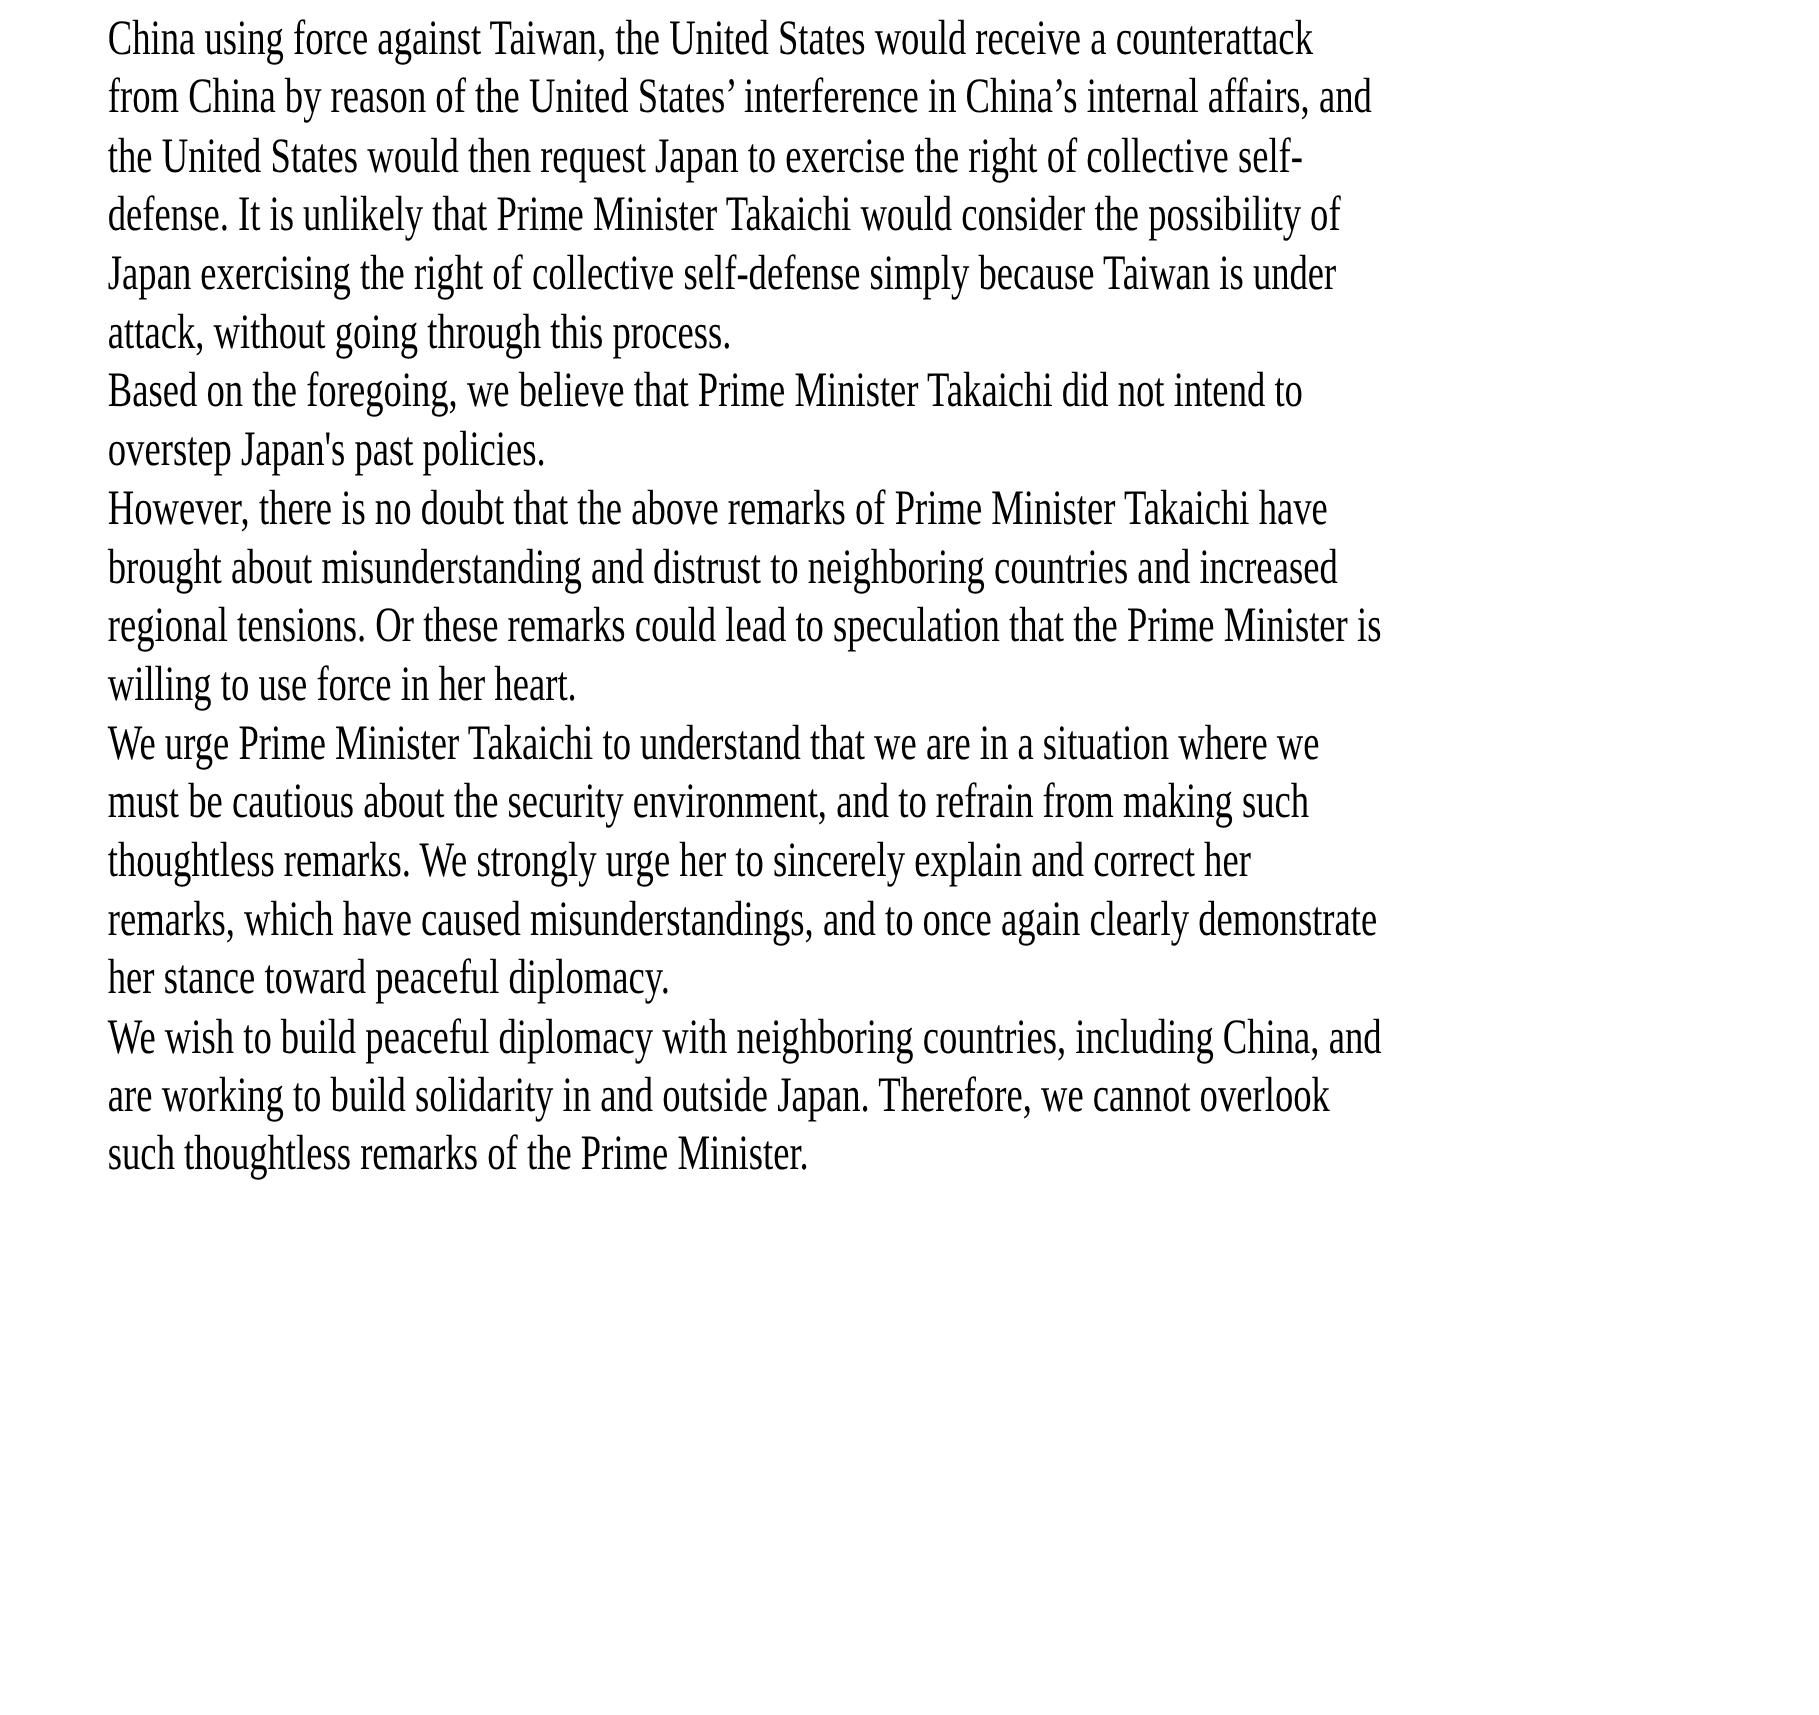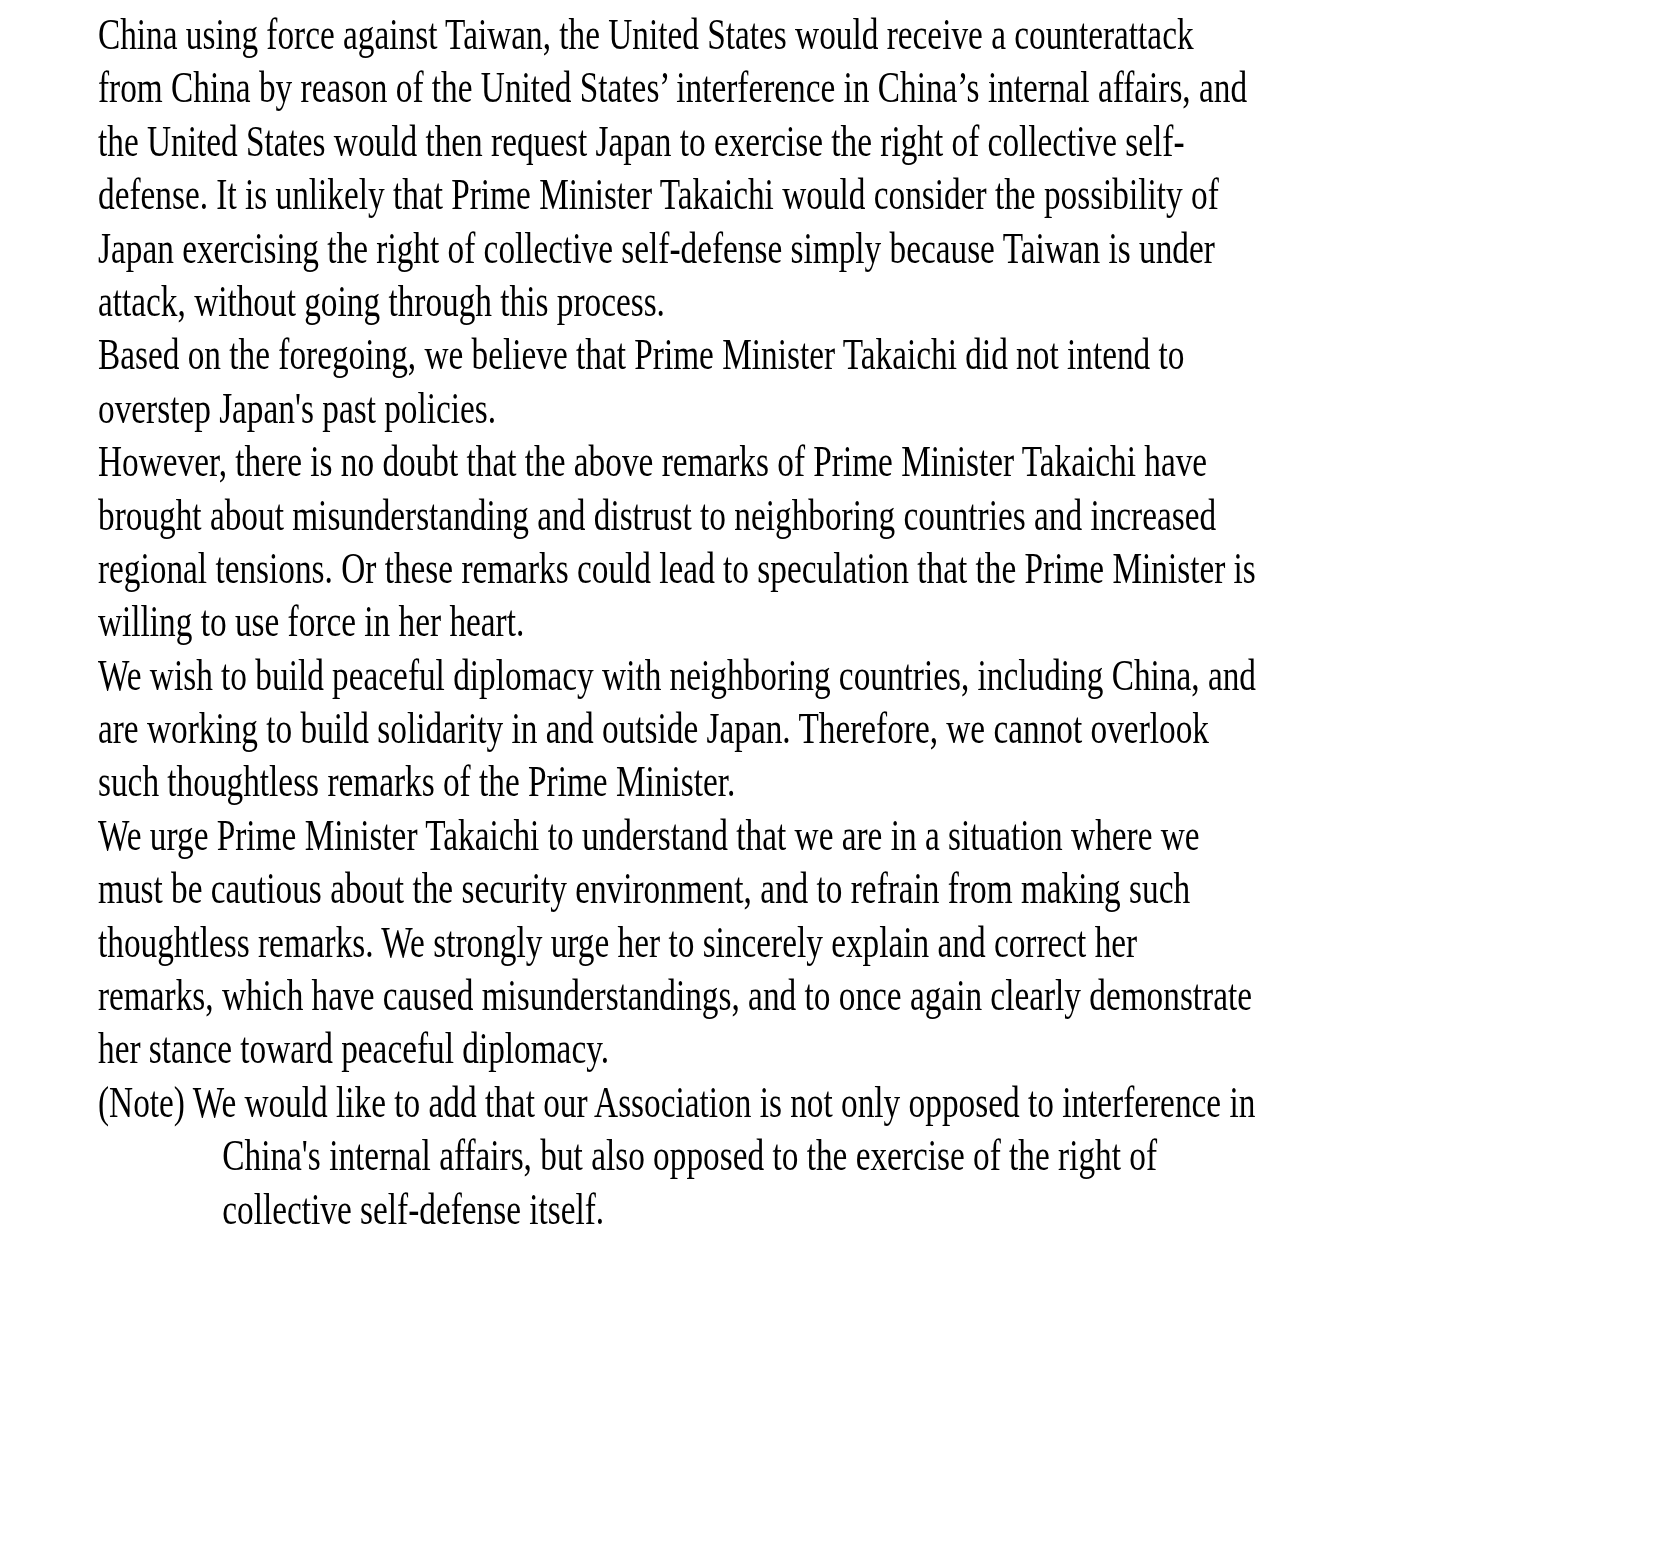--- a/index.html
+++ b/index.html
@@ -58,33 +58,28 @@
     </div>
 
     <div class="para">
       <div class="line">However, there is no doubt that the above remarks of Prime Minister Takaichi have</div>
       <div class="line">brought about misunderstanding and distrust to neighboring countries and increased</div>
       <div class="line">regional tensions. Or these remarks could lead to speculation that the Prime Minister is</div>
       <div class="line">willing to use force in her heart.</div>
     </div>
 
     <div class="para">
-      <div class="line">We wish to build peaceful diplomacy with neighboring countries, including China, and</div>
-      <div class="line">are working to build solidarity in and outside Japan. Therefore, we cannot overlook</div>
-      <div class="line">such thoughtless remarks of the Prime Minister.</div>
-    </div>
-
-    <div class="para">
       <div class="line">We urge Prime Minister Takaichi to understand that we are in a situation where we</div>
       <div class="line">must be cautious about the security environment, and to refrain from making such</div>
       <div class="line">thoughtless remarks. We strongly urge her to sincerely explain and correct her</div>
       <div class="line">remarks, which have caused misunderstandings, and to once again clearly demonstrate</div>
       <div class="line">her stance toward peaceful diplomacy.</div>
     </div>
 
     <div class="para">
-      <div class="line">(Note) We would like to add that our Association is not only opposed to interference in</div>
-      <div class="line indent">China's internal affairs, but also opposed to the exercise of the right of</div>
-      <div class="line indent">collective self-defense itself.</div>
+      <div class="line">We wish to build peaceful diplomacy with neighboring countries, including China, and</div>
+      <div class="line">are working to build solidarity in and outside Japan. Therefore, we cannot overlook</div>
+      <div class="line">such thoughtless remarks of the Prime Minister.</div>
     </div>
+
 
   </div>
 </div>
 
 </body></html>

